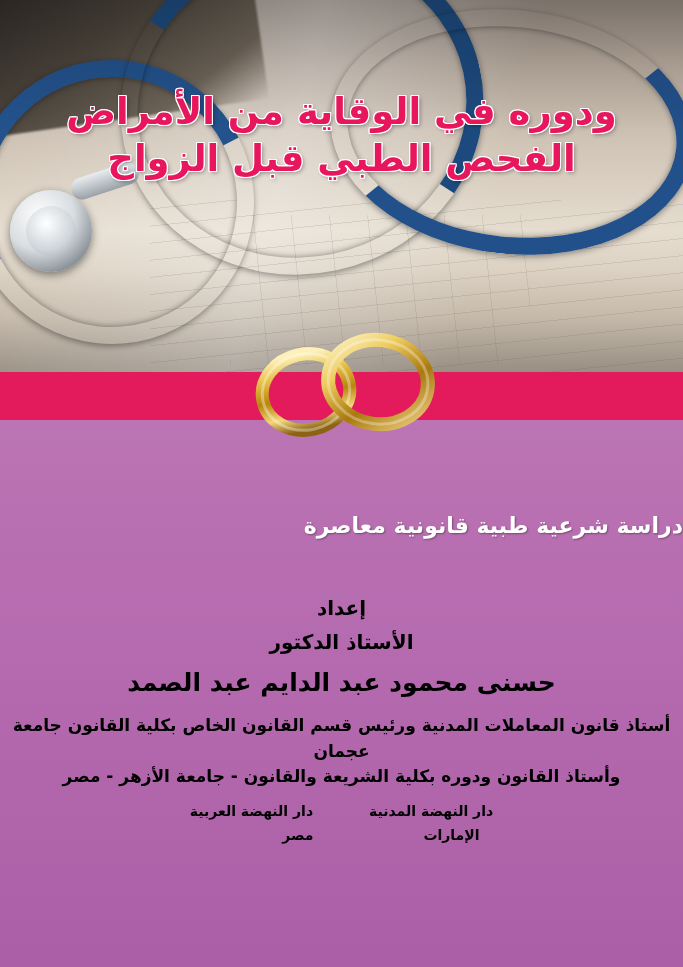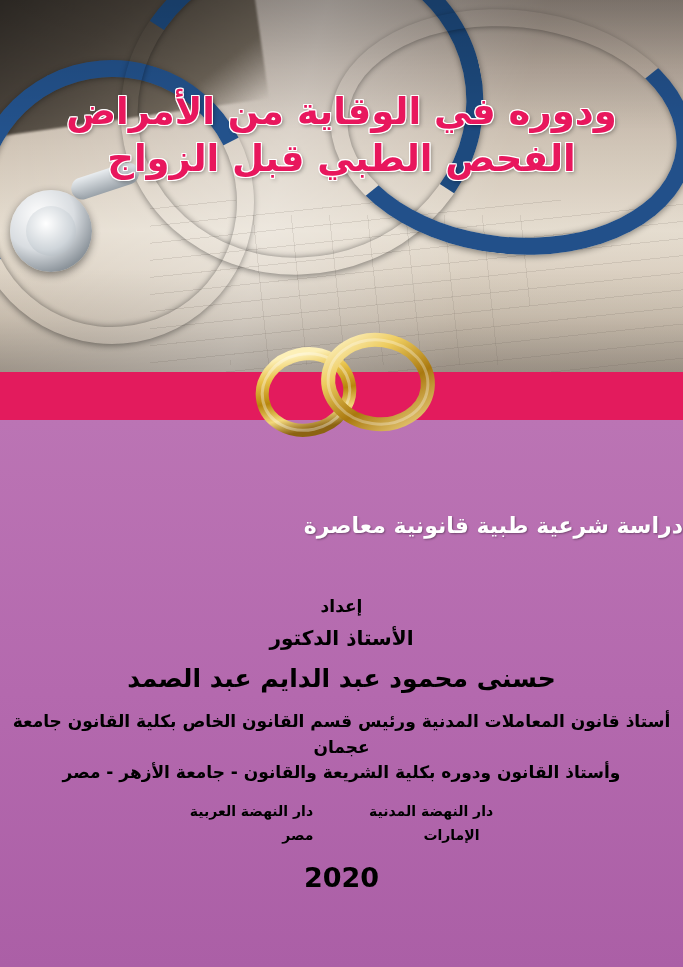--- a/index.html
+++ b/index.html
@@ -192,21 +192,21 @@
 
   .credits {
     position: absolute;
     top: 596px; left: 0; right: 0;
     text-align: center;
     color: #000000;
     direction: rtl;
     z-index: 5;
   }
   .credit-prep {
-    font-size: 17px;
+    font-size: 20px;
     font-weight: bold;
     margin-bottom: 10px;
   }
   .credit-rank {
     font-size: 20px;
     font-weight: bold;
     margin-bottom: 14px;
   }
   .credit-author {
     font-size: 25px;
@@ -317,15 +317,14 @@
     <div class="pub-row">
       <div class="pub-col">دار النهضة المدنية</div>
       <div class="pub-col">دار النهضة العربية</div>
     </div>
     <div class="pub-row">
       <div class="pub-col">الإمارات</div>
       <div class="pub-col">مصر</div>
     </div>
   </div>
 
-  <div class="year">2020</div>
 
 </div>
 
 </body></html>

